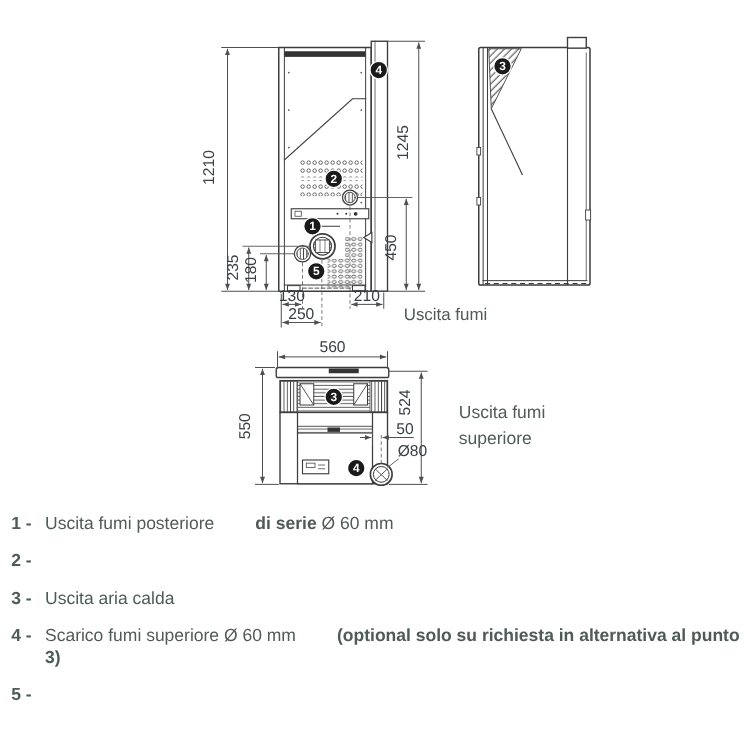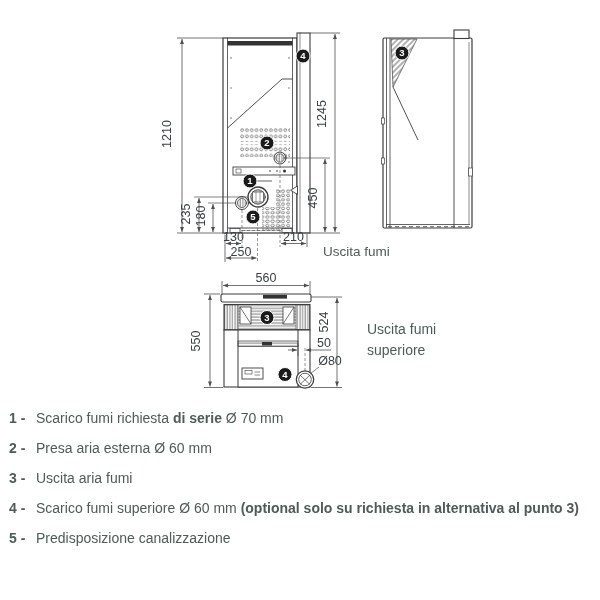--- a/index.html
+++ b/index.html
@@ -5,21 +5,21 @@
   html,body{margin:0;padding:0;background:#fff;}
   #page{position:relative;width:600px;height:600px;background:#ffffff;overflow:hidden;
         font-family:"Liberation Sans",sans-serif;}
   svg{position:absolute;top:0;left:0;}
   .dimtxt{fill:#3a4043;font-size:12.5px;font-family:"Liberation Sans",sans-serif;}
   .notetxt{fill:#4e5b58;font-size:13.5px;font-family:"Liberation Sans",sans-serif;}
   .callout-num{fill:#ffffff;font-size:9.5px;font-weight:bold;font-family:"Liberation Sans",sans-serif;}
   .legend{position:absolute;left:9px;top:410px;width:585px;color:#4e5b58;font-size:14px;}
   .legend-row{display:flex;margin-bottom:13px;line-height:17px;}
   .lnum{font-weight:bold;min-width:27px;}
-  .ltext b{font-weight:bold;}
+  .ltext b{font-weight:bold;margin-left:29px;}
 </style>
 </head>
 <body>
 
 <div id="page">
 
 <svg width="600" height="405" viewBox="0 0 600 405">
   <defs>
     <marker id="ar" viewBox="0 0 10 10" refX="9" refY="5" markerWidth="9" markerHeight="7" orient="auto-start-reverse">
       <path d="M0,1.5 L9,5 L0,8.5 z" fill="#4f4f4f"></path>
@@ -231,33 +231,31 @@
   </g>
   <g>
     <circle cx="285" cy="374.5" r="7" fill="#1a1a1a" stroke="#fff" stroke-width="1"></circle>
     <text class="callout-num" x="285" y="374.5" dy="0.35em" text-anchor="middle">4</text>
   </g>
 </svg>
 
 <div class="legend">
   <div class="legend-row">
     <span class="lnum">1 -</span>
-    <span class="ltext"><span>Scarico fumi richiesta </span><b>di serie</b><span> Ø 70 mm</span></span>
+    <span class="ltext"><span>Uscita fumi posteriore </span><b>di serie</b><span> Ø 60 mm</span></span>
   </div>
   <div class="legend-row">
     <span class="lnum">2 -</span>
-    <span class="ltext"><span>Presa aria esterna Ø 60 mm</span><b></b><span></span></span>
   </div>
   <div class="legend-row">
     <span class="lnum">3 -</span>
-    <span class="ltext"><span>Uscita aria fumi</span><b></b><span></span></span>
+    <span class="ltext"><span>Uscita aria calda</span><b></b><span></span></span>
   </div>
   <div class="legend-row">
     <span class="lnum">4 -</span>
     <span class="ltext"><span>Scarico fumi superiore Ø 60 mm </span><b>(optional solo su richiesta in alternativa al punto 3)</b><span></span></span>
   </div>
   <div class="legend-row">
     <span class="lnum">5 -</span>
-    <span class="ltext"><span>Predisposizione canalizzazione</span><b></b><span></span></span>
   </div>
 </div>
 
 </div>
 
 </body></html>

